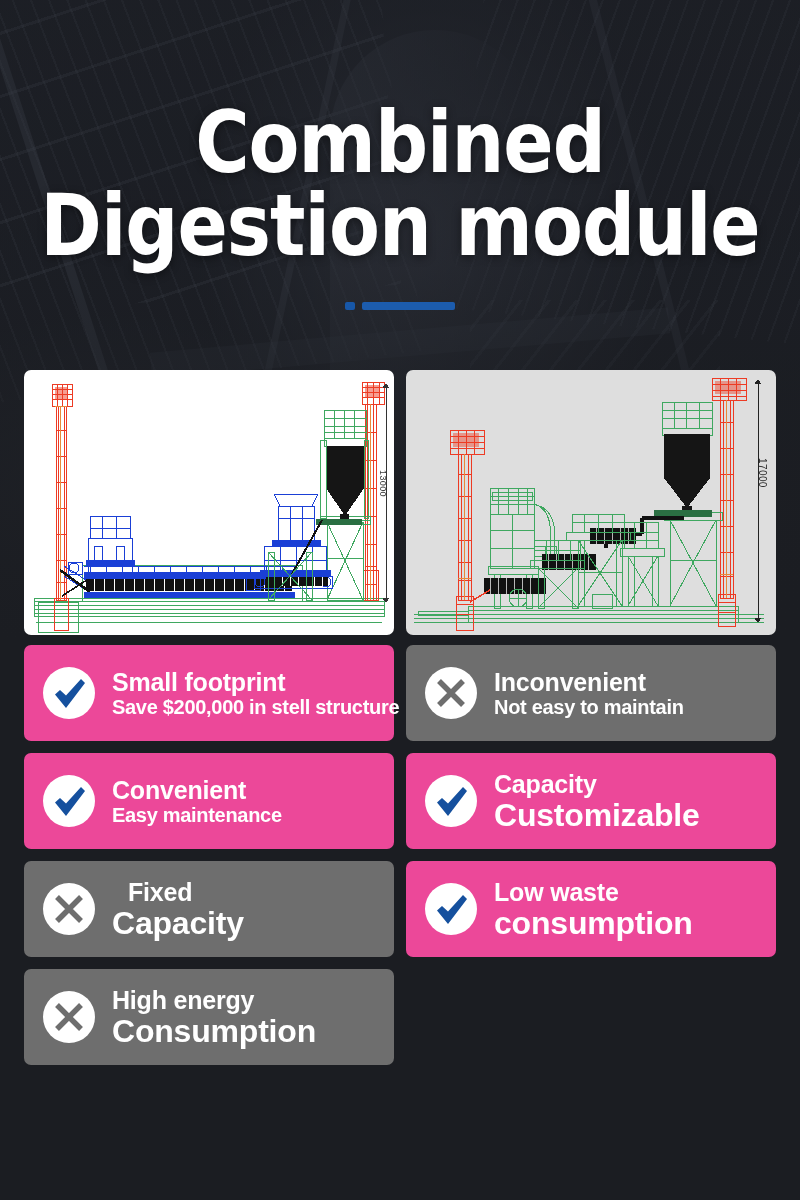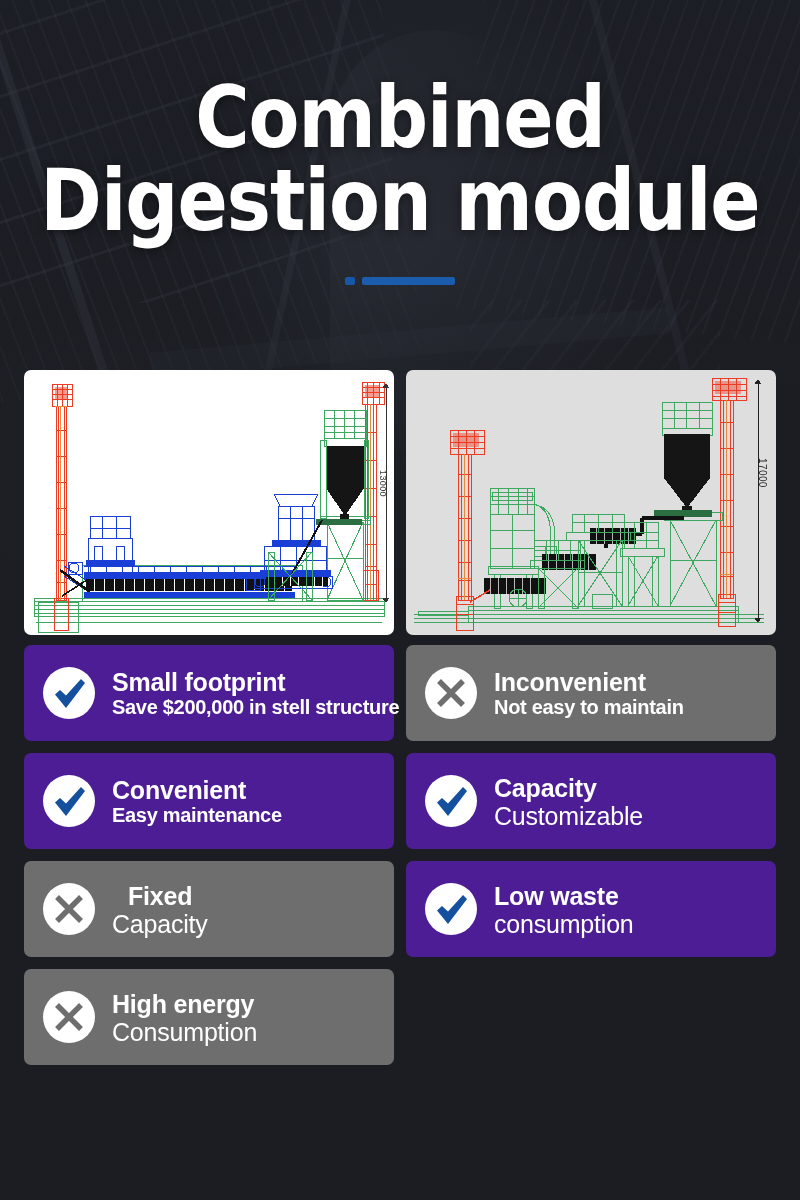--- a/index.html
+++ b/index.html
@@ -79,21 +79,21 @@
     background:linear-gradient(180deg,
       rgba(24,26,32,.62) 0%,
       rgba(24,26,32,.58) 42%,
       rgba(27,29,34,.88) 80%,
       #1b1d22 100%);
   }
 
   
   #header{
     position:absolute; left:0; top:0; width:800px;
-    padding-top:76px; text-align:center;
+    padding-top:101px; text-align:center;
   }
   #page-title{
     color:#ffffff;
     font-family:"Liberation Sans Narrow","DejaVu Sans Condensed","Liberation Sans",sans-serif;
     font-weight:700;
     font-size:85px;
     line-height:.98;
     letter-spacing:-1px;
     text-shadow:0 2px 10px rgba(0,0,0,.45);
     transform:scaleX(.97);
@@ -141,41 +141,41 @@
     grid-template-columns:370px 370px;
     gap:12px;
   }
   .feature-card{
     height:96px;
     border-radius:7px;
     display:flex; align-items:center;
     padding-left:18px;
     color:#ffffff;
   }
-  .feature-card.pro{ background:#4c1d95; }
+  .feature-card.pro{ background:#ec4899; }
   .feature-card.con{ background:#6e6e6e; }
   .feature-icon{
     width:54px; height:54px;
     flex:0 0 54px;
     margin-right:16px;
   }
   .feature-text{ line-height:1.12; padding-top:1px; }
   .feature-title{
     font-weight:700;
     font-size:25px;
     letter-spacing:-.2px;
     white-space:nowrap;
   }
   .feature-sub{
     font-size:20px;
     font-weight:700;
     letter-spacing:-.3px;
     white-space:nowrap;
   }
-  .feature-sub.strong{ font-weight:400; font-size:25px; letter-spacing:-.2px; }
+  .feature-sub.strong{ font-weight:700; font-size:32px; letter-spacing:-.2px; }
 </style>
 </head>
 <body>
 
 <div id="bg-photo">
   <div class="base"></div>
   <div class="roofL"></div>
   <div class="roofL2"></div>
   <div class="roofR"></div>
   <div class="silo"></div>

